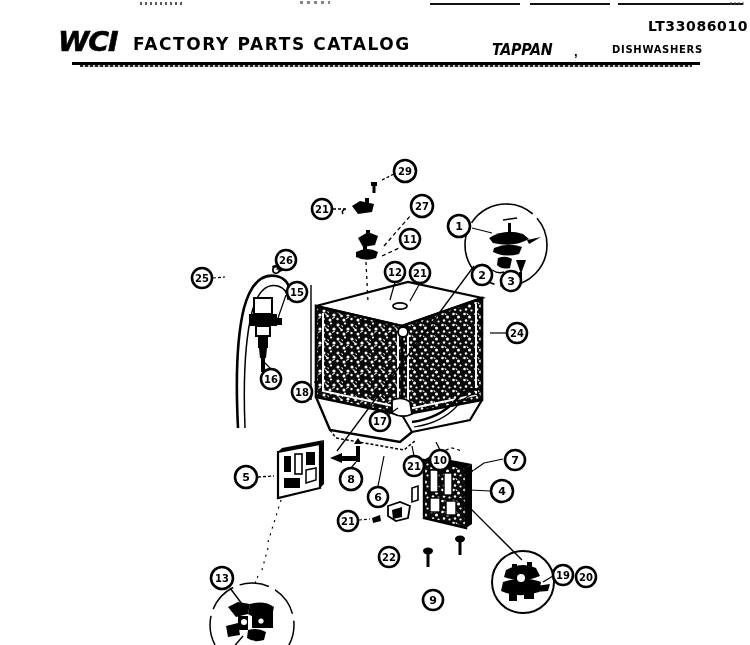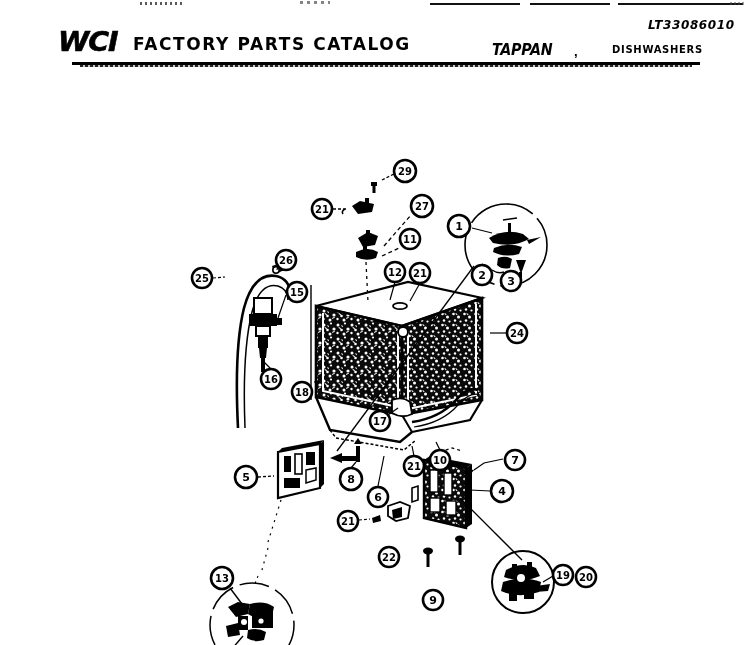--- a/index.html
+++ b/index.html
@@ -19,22 +19,22 @@
       background:repeating-linear-gradient(90deg,#444 0 2px,transparent 2px 4px);opacity:.5;}
 
   #wci-logo{position:absolute;left:58px;top:28px;font-size:27px;font-weight:bold;
       font-style:italic;letter-spacing:-1px;line-height:1;
       font-family:"DejaVu Sans",sans-serif;
       -webkit-text-stroke:0.6px #000;
       transform:scaleX(1.05);transform-origin:left top;}
   #catalog-title{position:absolute;left:133px;top:33px;font-size:17px;font-weight:bold;
       letter-spacing:1.6px;font-family:"DejaVu Sans",sans-serif;
       transform:scaleY(1.08);transform-origin:left top;}
-  #doc-number{position:absolute;left:648px;top:18px;font-size:12px;font-weight:bold;
-      letter-spacing:.6px;font-family:"DejaVu Sans",sans-serif;font-style:italic;}
+  #doc-number{position:absolute;left:648px;top:18px;font-size:14px;font-weight:bold;
+      letter-spacing:.6px;font-family:"DejaVu Sans",sans-serif;}
   #brand-logo{position:absolute;left:492px;top:41px;font-size:15px;font-weight:bold;
       font-style:italic;letter-spacing:-.3px;font-family:"DejaVu Sans",sans-serif;
       transform:scaleX(.95);transform-origin:left top;}
   #brand-comma{position:absolute;left:574px;top:44px;font-size:13px;font-weight:bold;}
   #product-line{position:absolute;left:588px;top:44px;font-size:10px;font-weight:bold;
       letter-spacing:.7px;font-family:"DejaVu Sans",sans-serif;padding-left:24px;}
   #header-rule{position:absolute;left:72px;top:62px;width:628px;height:3px;background:#000;}
   #header-rule-shadow{position:absolute;left:80px;top:65px;width:612px;height:2px;
       background:repeating-linear-gradient(90deg,#000 0 3px,#bbb 3px 5px);opacity:.85;}
 

